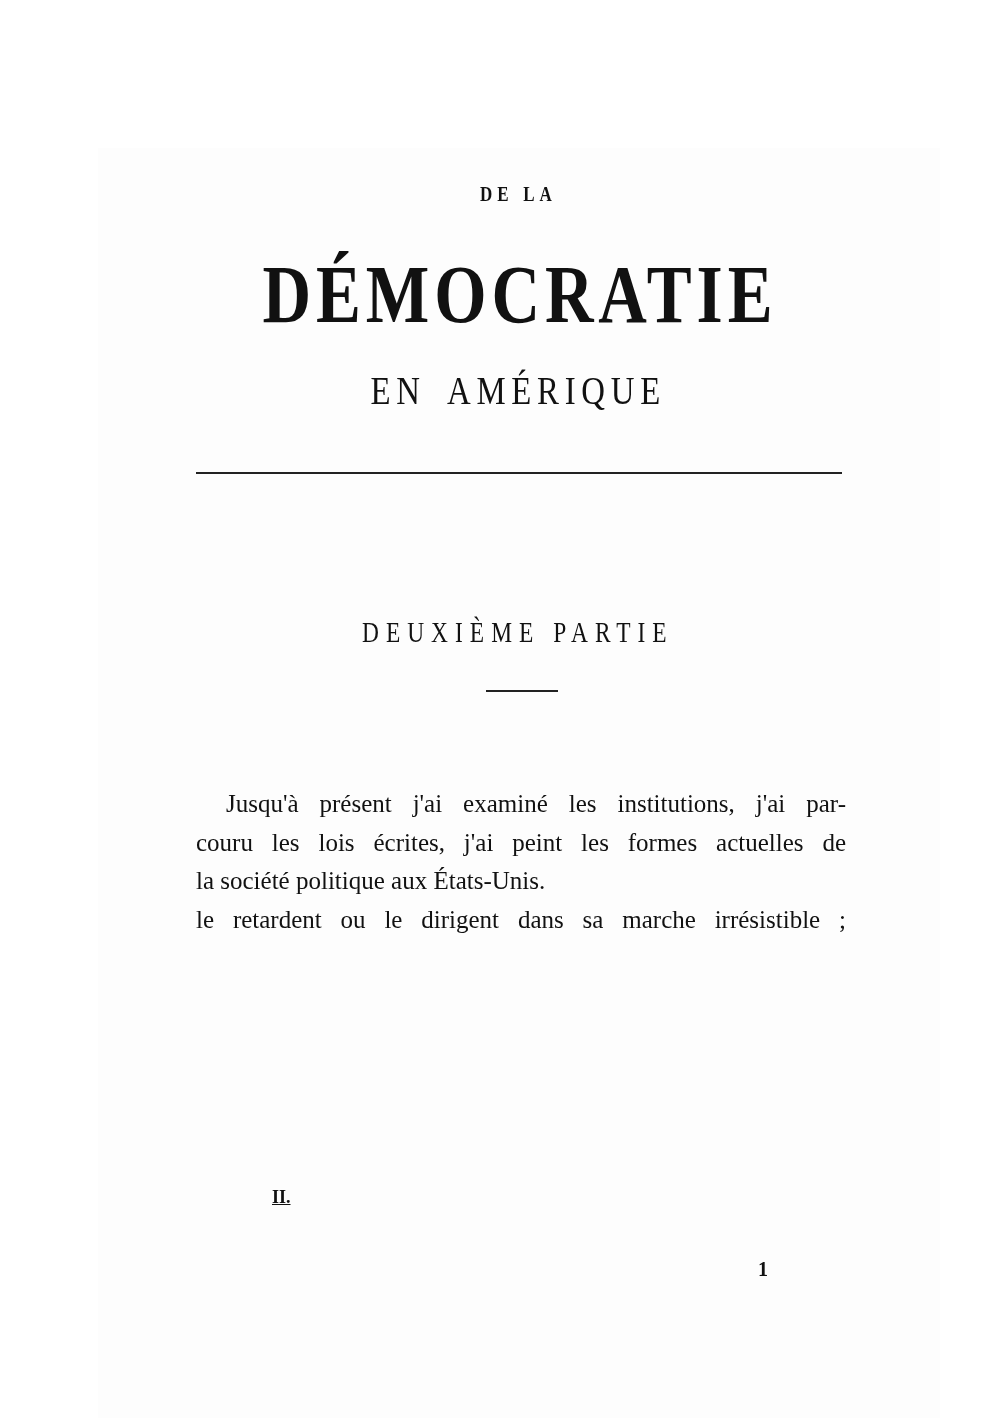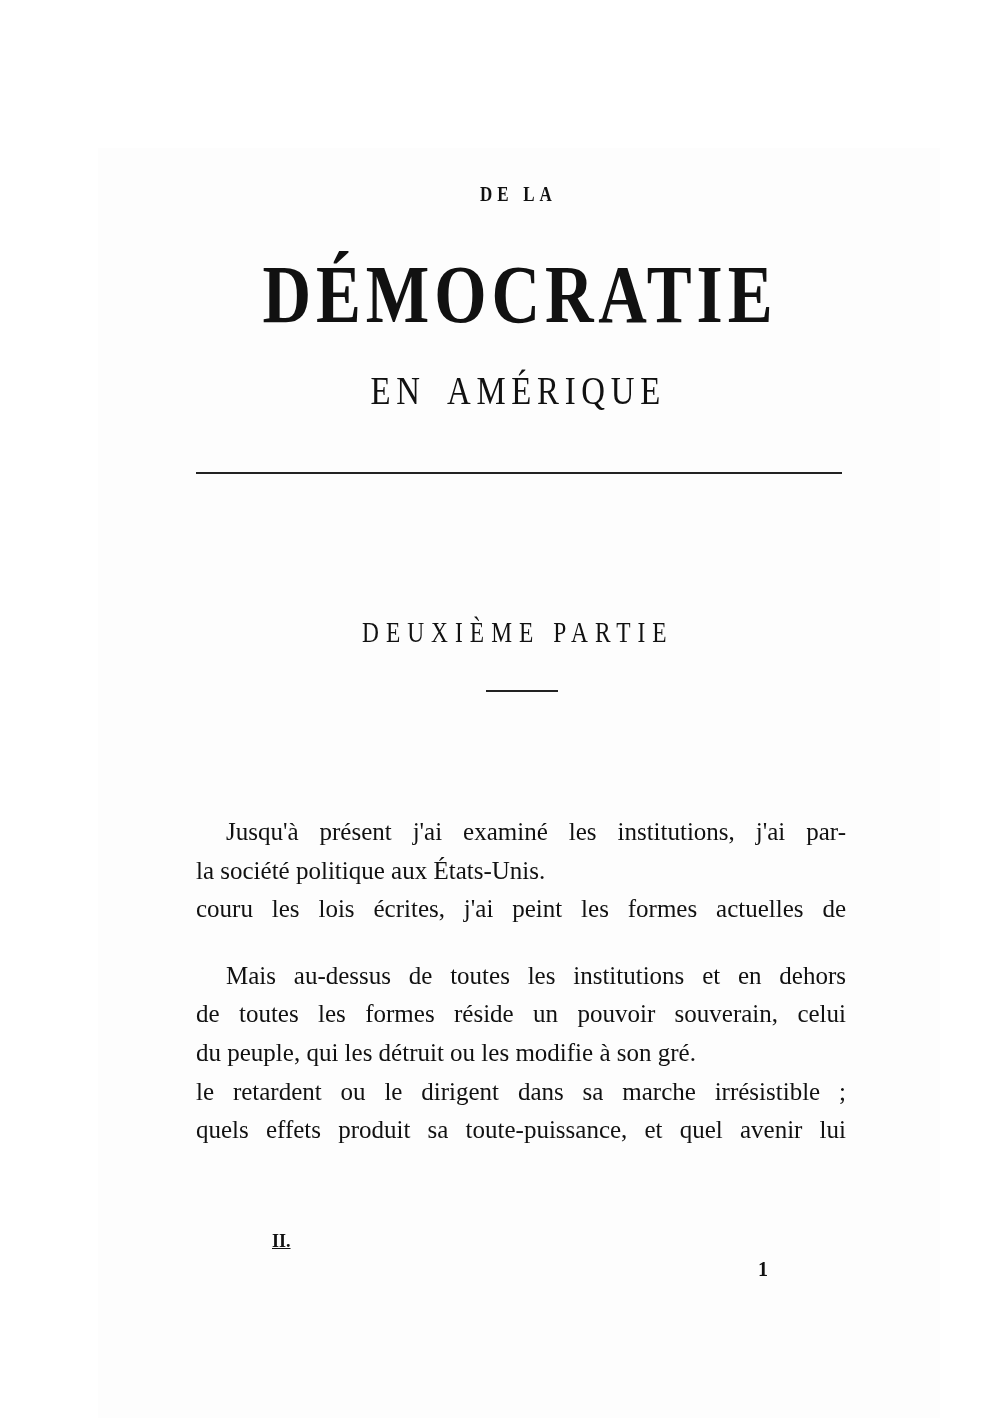--- a/index.html
+++ b/index.html
@@ -94,26 +94,25 @@
       text-align: justify;
       text-align-last: justify;
       white-space: nowrap;
       transform-origin: left center;
     }
     .body-text .line.last {
       text-align-last: left;
     }
     .body-text .line.indent {
       padding-left: 30px;
-      margin-top: 28px;
     }
     .footer-sig {
       position: absolute;
       left: 272px;
-      top: 1231px;
+      top: 1187px;
       font-size: 18px;
       font-weight: bold;
       text-decoration: underline;
     }
     .footer-page {
       position: absolute;
       left: 758px;
       top: 1258px;
       font-size: 20px;
       font-weight: bold;
@@ -132,28 +131,22 @@
 
 <div class="rule-long"></div>
 
 <div class="center-line part-title">DEUXIÈME PARTIE</div>
 
 <div class="rule-short"></div>
 
 <div class="body-text">
   <div>
     <span class="line indent">Jusqu'à présent j'ai examiné les institutions, j'ai par-</span>
+    <span class="line">couru les lois écrites, j'ai peint les formes actuelles de</span>
     <span class="line last">la société politique aux États-Unis.</span>
-    <span class="line">couru les lois écrites, j'ai peint les formes actuelles de</span>
-  </div>
-  <div>
-    <span class="line indent">Mais au-dessus de toutes les institutions et en dehors</span>
-    <span class="line">de toutes les formes réside un pouvoir souverain, celui</span>
-    <span class="line last">du peuple, qui les détruit ou les modifie à son gré.</span>
   </div>
   <div>
     <span class="line">le retardent ou le dirigent dans sa marche irrésistible ;</span>
-    <span class="line">quels effets produit sa toute-puissance, et quel avenir lui</span>
   </div>
 </div>
 
 <div class="footer-sig">II.</div>
 <div class="footer-page">1</div>
 
 </body></html>

